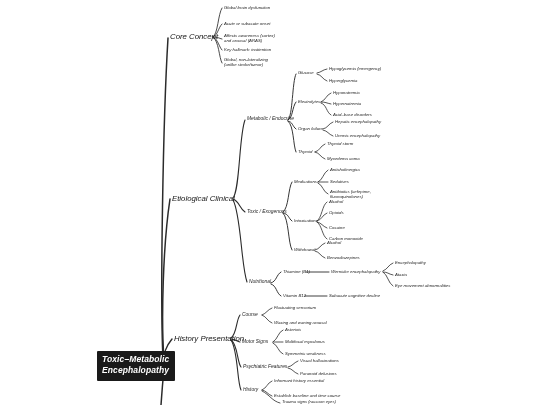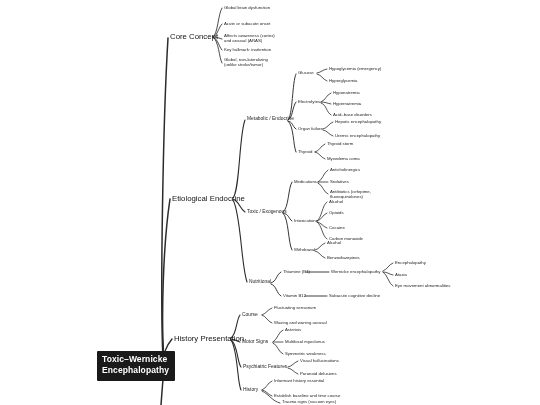--- a/index.html
+++ b/index.html
@@ -20,20 +20,21 @@
     left: 0;
     top: 0;
     width: 540px;
     height: 405px;
   }
   .node {
     position: absolute;
     white-space: nowrap;
     color: #1c1c1c;
     line-height: 1.18;
+    font-style: italic;
   }
   .node.wrap {
     white-space: normal;
   }
   .root {
     background: #1a1a1a;
     color: #ffffff;
     font-weight: bold;
     font-size: 8.5px;
     letter-spacing: 0.1px;
@@ -144,27 +145,27 @@
       <path d="M288 367 C 293 366, 293 363, 298 361" stroke-width="0.8"></path>
       <path d="M288 368 C 293 369, 293 372, 298 374" stroke-width="0.8"></path>
 
       <path d="M262 390 C 267 388, 267 383, 272 381" stroke-width="0.8"></path>
       <path d="M262 390 C 267 391, 267 394, 272 396" stroke-width="0.8"></path>
       <path d="M262 391 C 270 395, 272 401, 280 403" stroke-width="0.8"></path>
     </g>
   </svg>
 
   <div class="node root" style="left:97px; top:351px; width:68px;">
-    <div>Toxic–Wernicke</div>
+    <div>Toxic–Metabolic</div>
     <div>Encephalopathy</div>
   </div>
 
   <div class="node lvl1" style="left:170px; top:32px;">Core Concept</div>
 
-  <div class="node lvl1" style="left:172px; top:194px;">Etiological Endocrine</div>
+  <div class="node lvl1" style="left:172px; top:194px;">Etiological Clinical</div>
 
   <div class="node lvl1" style="left:174px; top:334px;">History Presentation</div>
 
   <div class="node lvl3" style="left:224px; top:5px;">Global brain dysfunction</div>
   <div class="node lvl3" style="left:224px; top:21px;">Acute or subacute onset</div>
   <div class="node lvl3 wrap" style="left:224px; top:33px; width:58px;">Affects awareness (cortex) and arousal (ARAS)</div>
   <div class="node lvl3" style="left:224px; top:47px;">Key hallmark: inattention</div>
   <div class="node lvl3 wrap" style="left:224px; top:57px; width:56px; text-align:left;">Global, non-lateralizing (unlike stroke/tumor)</div>
 
   <div class="node lvl2" style="left:247px; top:116px;">Metabolic / Endocrine</div>

